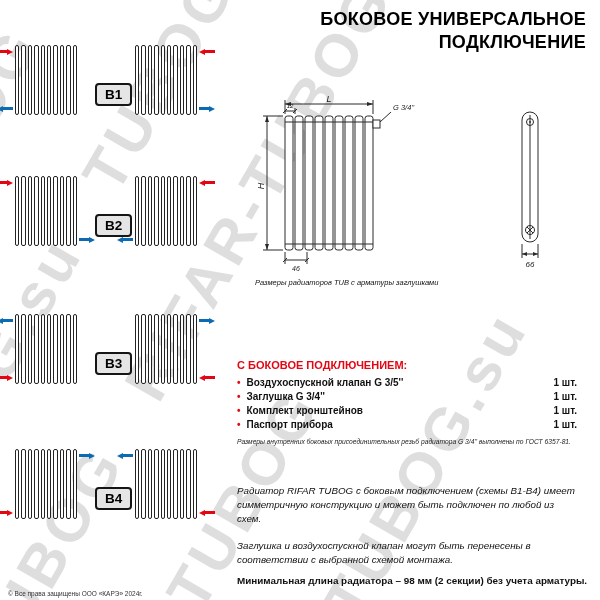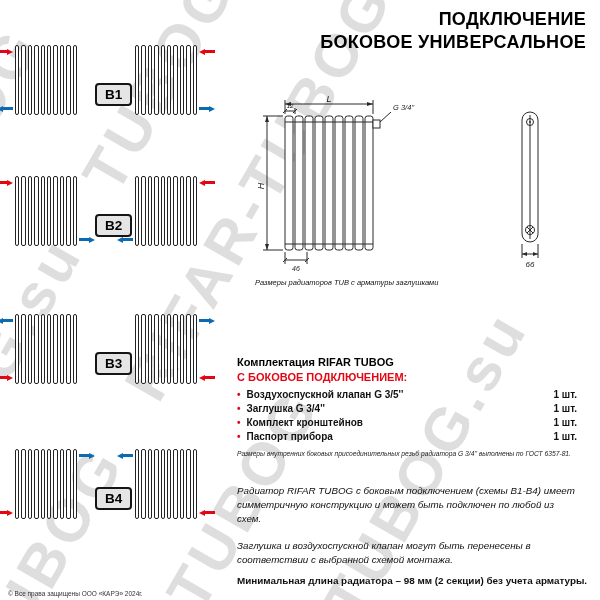--- a/index.html
+++ b/index.html
@@ -79,22 +79,22 @@
     <div class="wm-line" style="margin-left: -320px;">RIFAR-TUBOG.su TUBOG RIFAR-TUBOG.su</div>
     <div class="wm-line" style="margin-left: -480px;">TUBOG RIFAR-TUBOG.su TUBOG</div>
     <div class="wm-line" style="margin-left: -640px;">RIFAR-TUBOG.su TUBOG RIFAR-TUBOG.su</div>
     <div class="wm-line" style="margin-left: -800px;">TUBOG RIFAR-TUBOG.su TUBOG</div>
     <div class="wm-line" style="margin-left: -960px;">RIFAR-TUBOG.su TUBOG RIFAR-TUBOG.su</div>
   </div>
 
 <div class="content">
 
   <div class="page-title">
+    <div>БОКОВОЕ УНИВЕРСАЛЬНОЕ</div>
     <div>ПОДКЛЮЧЕНИЕ</div>
-    <div>БОКОВОЕ УНИВЕРСАЛЬНОЕ</div>
   </div>
 
   <div id="schemes">
       <div class="scheme-row" style="top: 45px;">
         <div class="radiator" style="left: 15px;">
           <span class="tube"></span>
           <span class="tube"></span>
           <span class="tube"></span>
           <span class="tube"></span>
           <span class="tube"></span>
@@ -340,21 +340,20 @@
       <line class="stroke" x1="14" y1="148" x2="30" y2="148"></line>
       <polygon class="dimfill" points="14,148 19,146 19,150"></polygon>
       <polygon class="dimfill" points="30,148 25,146 25,150"></polygon>
       <text class="dim-label" x="22" y="161" font-size="8" text-anchor="middle">66</text>
     </svg>
   </div>
 
   <div class="drawing-caption">Размеры радиаторов TUB с арматуры заглушками</div>
 
   <div class="package">
-    <div class="pkg-h1">Комплектация RIFAR TUBOG</div>
     <div class="pkg-h2" style="color: rgb(227, 6, 19);">С БОКОВОЕ ПОДКЛЮЧЕНИЕМ:</div>
     <div class="pkg-items" id="pkg-items">
         <div class="pkg-item">
           <span class="bullet" style="color: rgb(227, 6, 19);">•</span>
           <span class="pkg-name">Воздухоспускной клапан G 3/5''</span>
           <span class="pkg-qty">1 шт.</span>
         </div>
         <div class="pkg-item">
           <span class="bullet" style="color: rgb(227, 6, 19);">•</span>
           <span class="pkg-name">Заглушка G 3/4''</span>

